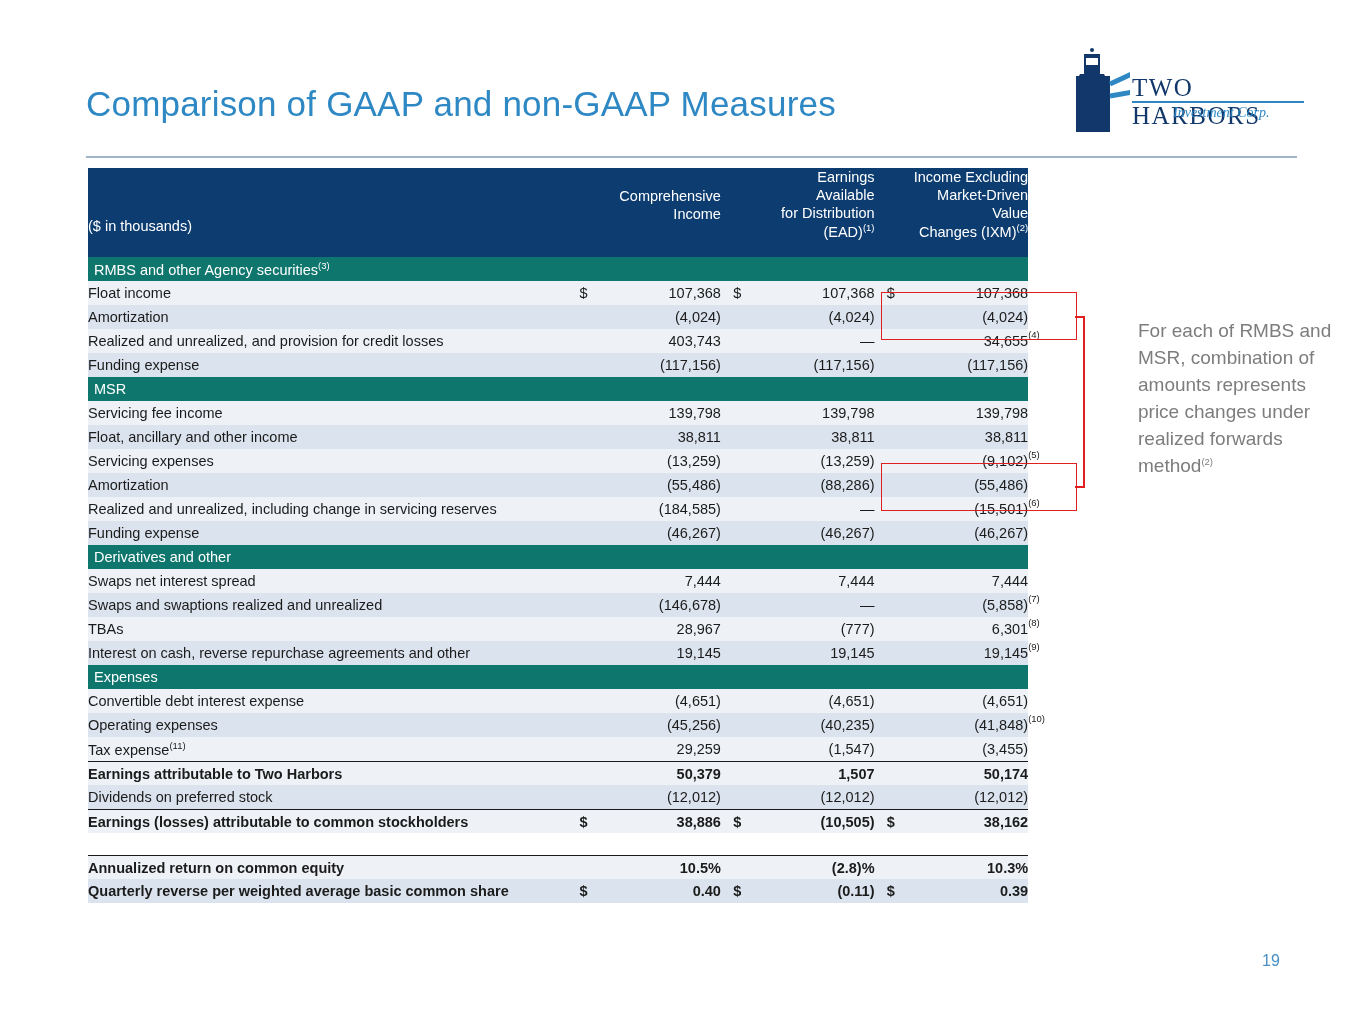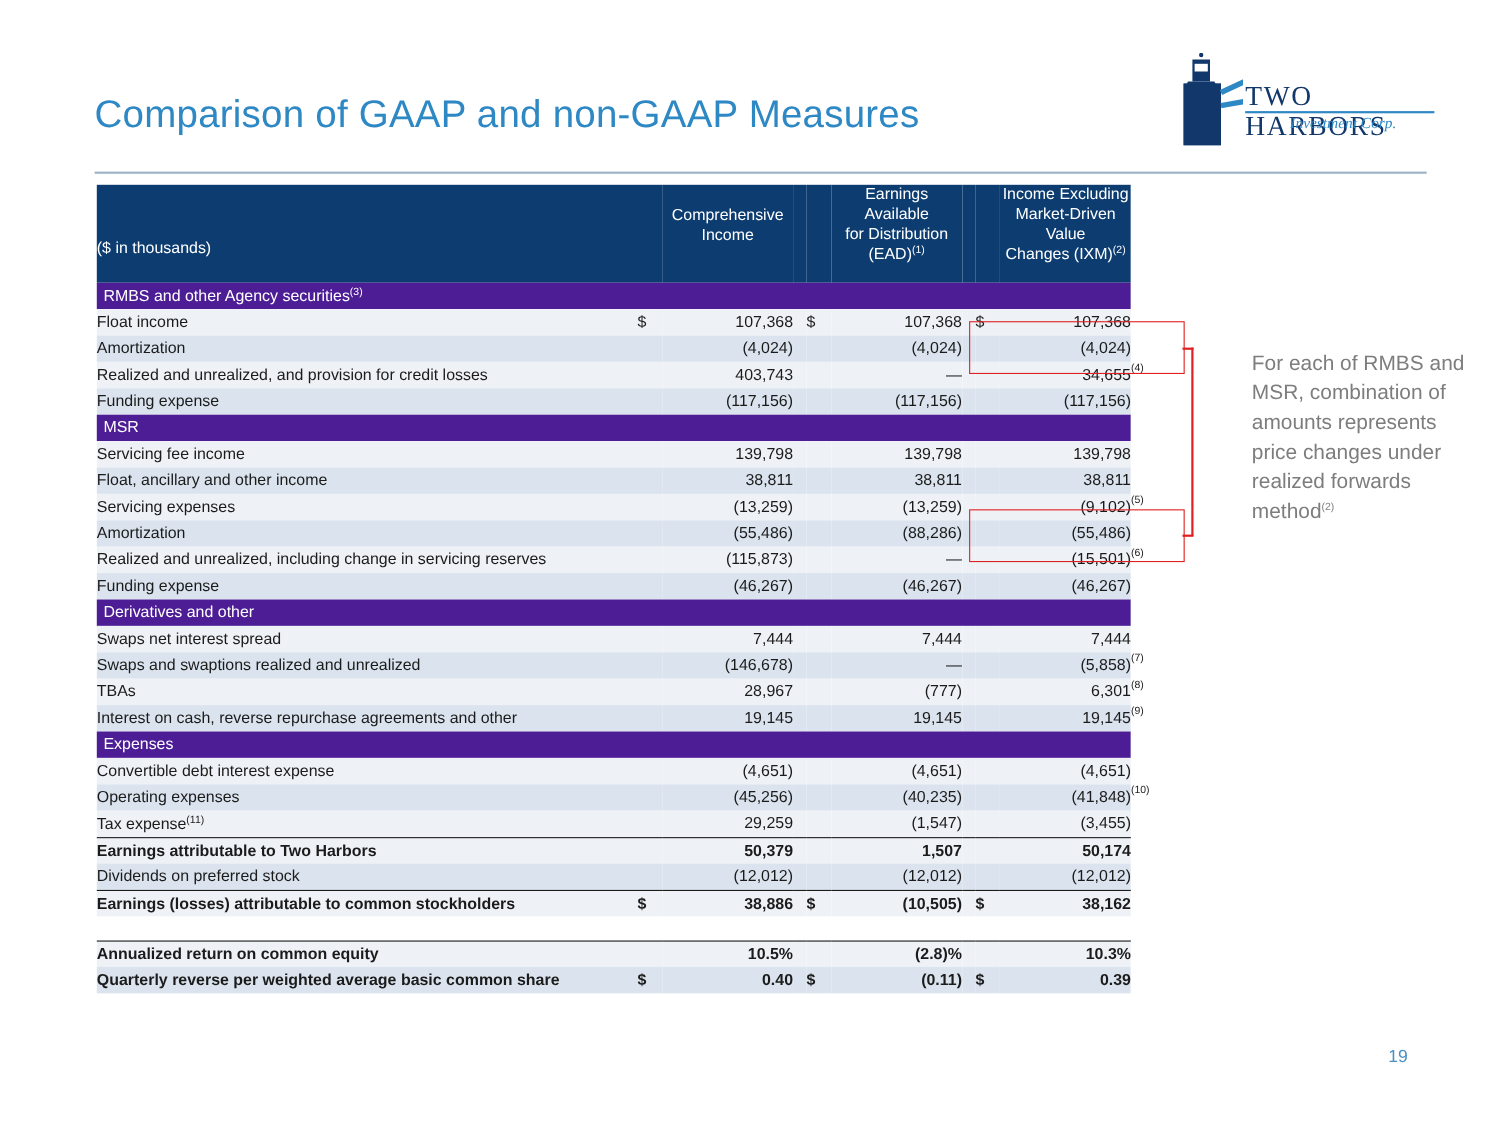--- a/index.html
+++ b/index.html
@@ -89,30 +89,30 @@
 
   .hdr-row td {
     background: #0d3d70;
     color: #ffffff;
     height: 76px;
     vertical-align: bottom;
     padding-bottom: 23px;
     font-size: 14.5px;
   }
   .hdr-row td.hdr-center {
-    text-align: center;
+    text-align: right;
     vertical-align: middle;
     line-height: 1.25;
     padding-bottom: 16px;
   }
   .hdr-row td.hdr-blank { background: #ffffff; }
   .hdr-label { vertical-align: bottom; padding-bottom: 6px; padding-left: 6px; }
 
   .sect td {
-    background: #4c1d95;
+    background: #0f766e;
     color: #ffffff;
     height: 24px;
     font-size: 14.5px;
     padding-left: 6px;
   }
   .sect td.blank-right { background: #ffffff; }
 
   tr.r td { height: 24px; }
   tr.shade td { background: #dbe4ee; }
   tr.light td { background: #eef2f7; }
@@ -303,21 +303,21 @@
           <td class="c-cur"></td>
           <td class="c-num">(88,286)</td>
           <td class="c-gap"></td>
           <td class="c-cur"></td>
           <td class="c-num">(55,486)</td>
           <td class="c-note blank-right"></td>
         </tr>
         <tr class="r light">
           <td class="c-label">Realized and unrealized, including change in servicing reserves</td>
           <td class="c-cur"></td>
-          <td class="c-num">(115,873)</td>
+          <td class="c-num">(184,585)</td>
           <td class="c-gap"></td>
           <td class="c-cur"></td>
           <td class="c-num">—</td>
           <td class="c-gap"></td>
           <td class="c-cur"></td>
           <td class="c-num">(15,501)</td>
           <td class="c-note blank-right"><sup>(6)</sup></td>
         </tr>
         <tr class="r shade">
           <td class="c-label">Funding expense</td>

